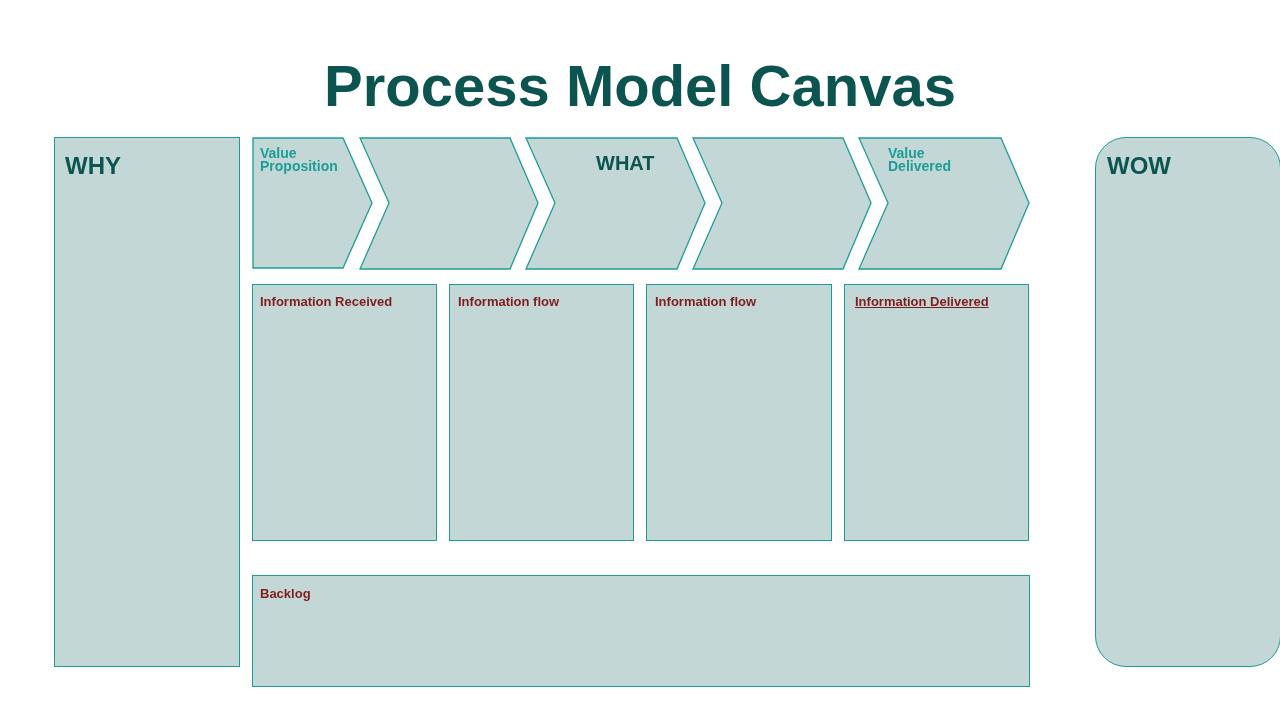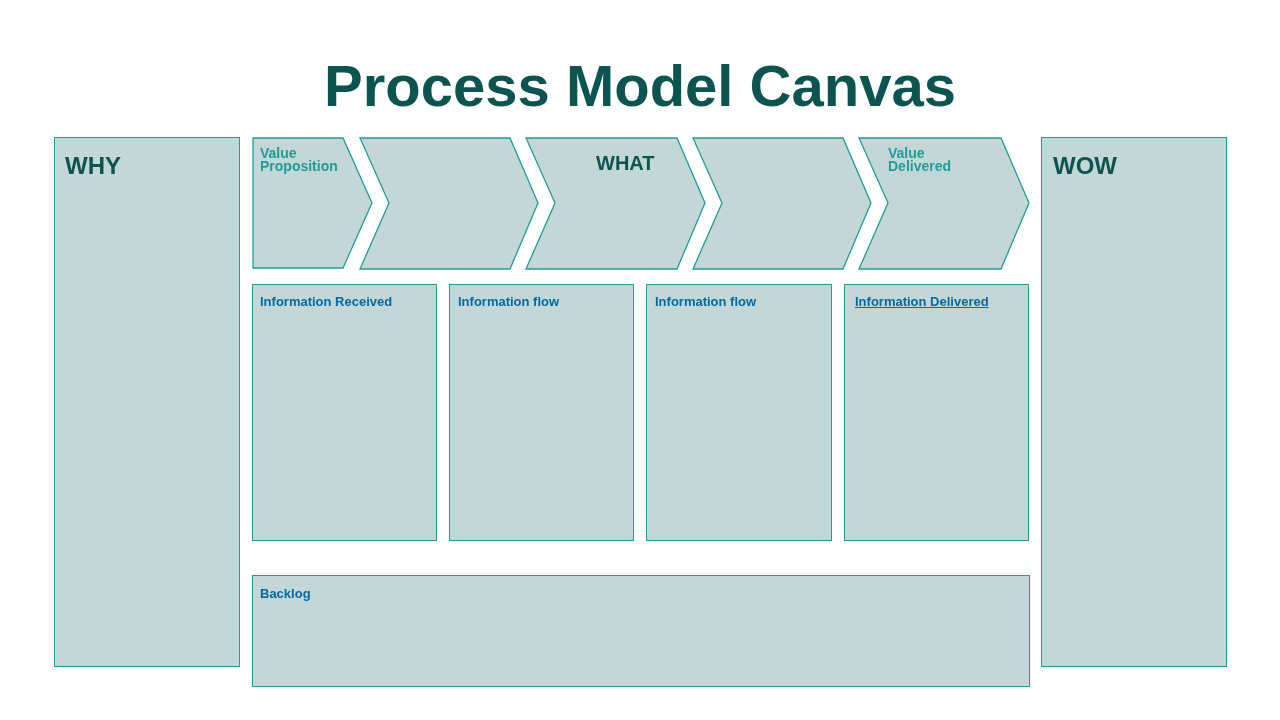--- a/index.html
+++ b/index.html
@@ -1,34 +1,34 @@
 <!DOCTYPE html>
 <html><head>
 <meta charset="utf-8">
 <style>
   html, body { margin: 0; padding: 0; background: #ffffff; }
   body { width: 1280px; height: 720px; position: relative; overflow: hidden; font-family: "Liberation Sans", "DejaVu Sans", sans-serif; }
   .title { position: absolute; left: 0; width: 1280px; top: 52px; text-align: center; font-size: 58px; font-weight: bold; color: #0b5450; letter-spacing: 0px; }
   .box { position: absolute; background: #c4d7d7; border: 1.5px solid #1d9d98; box-sizing: border-box; }
   .big-label { position: absolute; left: 10px; top: 14px; font-size: 24px; font-weight: bold; color: #0b5450; }
-  .small-label { position: absolute; left: 7px; top: 10px; font-size: 13px; font-weight: bold; color: #0369a1; line-height: 13px; }
+  .small-label { position: absolute; left: 7px; top: 10px; font-size: 13px; font-weight: bold; color: #7f1d1d; line-height: 13px; }
   svg.arrows { position: absolute; left: 0; top: 0; }
   .arrow-label { position: absolute; font-size: 14px; font-weight: bold; color: #1d9d98; line-height: 13px; }
   .what-label { position: absolute; font-size: 20px; font-weight: bold; color: #0b5450; }
 </style>
 </head>
 <body>
 
 <div class="title">Process Model Canvas</div>
 
 <div class="box" style="left:54px; top:137px; width:186px; height:530px;">
   <div class="big-label">WHY</div>
 </div>
 
-<div class="box" style="left:1041px; top:137px; width:186px; height:530px;">
+<div class="box" style="left:1095px; top:137px; width:186px; height:530px;border-radius:31px;">
   <div class="big-label" style="left:11px;">WOW</div>
 </div>
 
 <svg class="arrows" width="1280" height="720">
   <g fill="#c4d7d7" stroke="#1d9d98" stroke-width="1.3">
     <polygon points="253,138 343,138 372,203 343,268 253,268"></polygon>
     <polygon points="360,138 510,138 538,203 510,269 360,269 389,203"></polygon>
     <polygon points="526,138 677,138 705,203 677,269 526,269 555,203"></polygon>
     <polygon points="693,138 843,138 871,203 843,269 693,269 722,203"></polygon>
     <polygon points="859,138 1001,138 1029,203 1001,269 859,269 888,203"></polygon>

